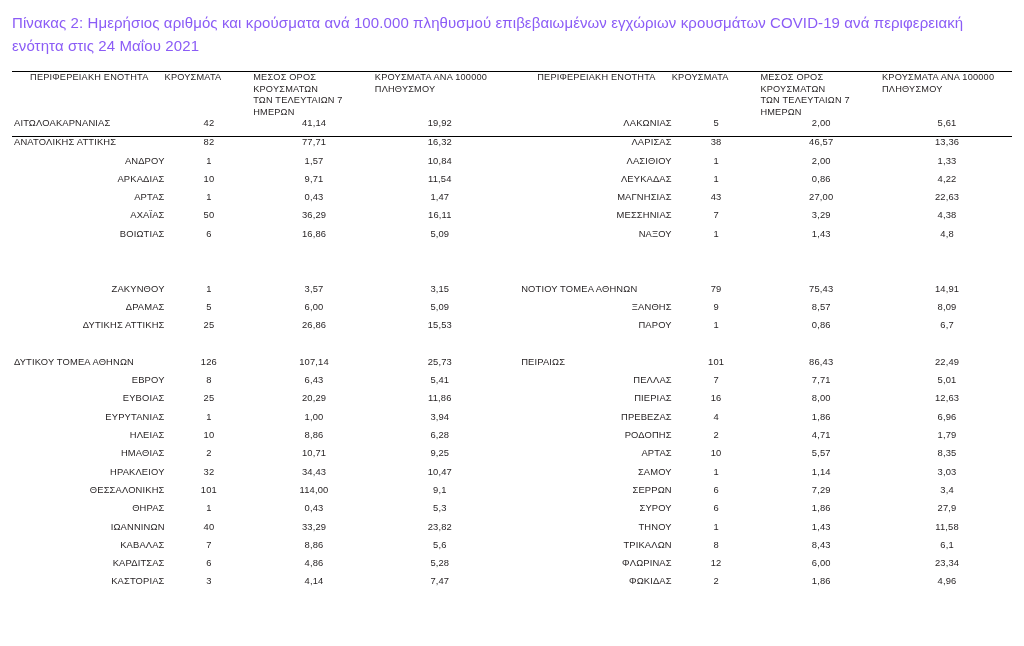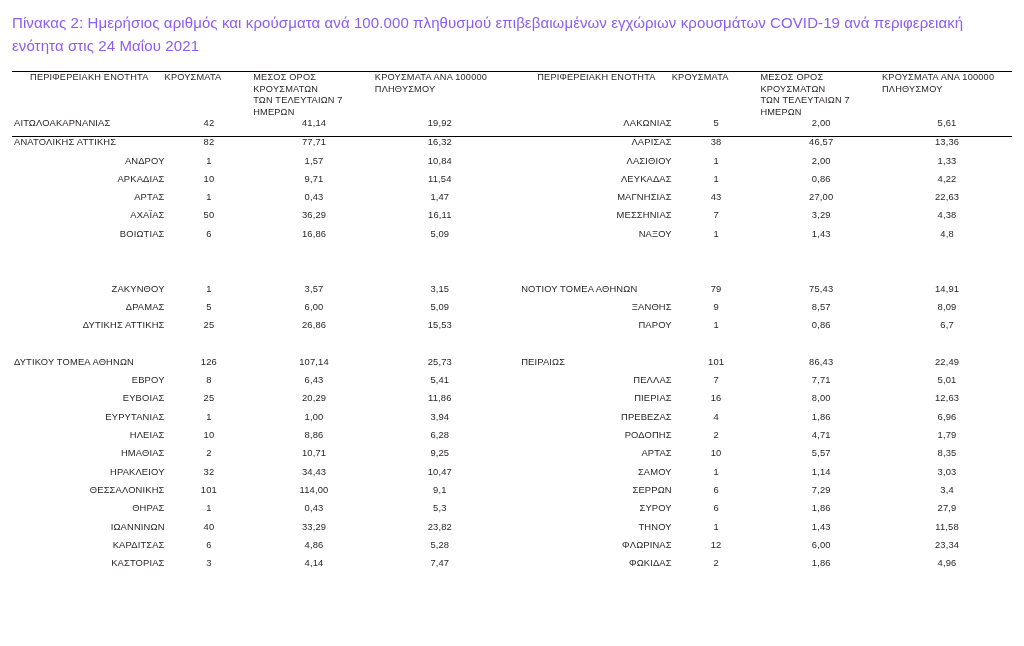--- a/index.html
+++ b/index.html
@@ -392,20 +392,31 @@
             <td class="num">40</td>
             <td class="num">33,29</td>
             <td class="num">23,82</td>
             <td></td>
             <td class="name">ΤΗΝΟΥ</td>
             <td class="num">1</td>
             <td class="num">1,43</td>
             <td class="num">11,58</td>
           </tr>
           <tr>
+            <td class="name">ΚΑΒΑΛΑΣ</td>
+            <td class="num">7</td>
+            <td class="num">8,86</td>
+            <td class="num">5,6</td>
+            <td></td>
+            <td class="name">ΤΡΙΚΑΛΩΝ</td>
+            <td class="num">8</td>
+            <td class="num">8,43</td>
+            <td class="num">6,1</td>
+          </tr>
+          <tr>
             <td class="name">ΚΑΡΔΙΤΣΑΣ</td>
             <td class="num">6</td>
             <td class="num">4,86</td>
             <td class="num">5,28</td>
             <td></td>
             <td class="name">ΦΛΩΡΙΝΑΣ</td>
             <td class="num">12</td>
             <td class="num">6,00</td>
             <td class="num">23,34</td>
           </tr>

